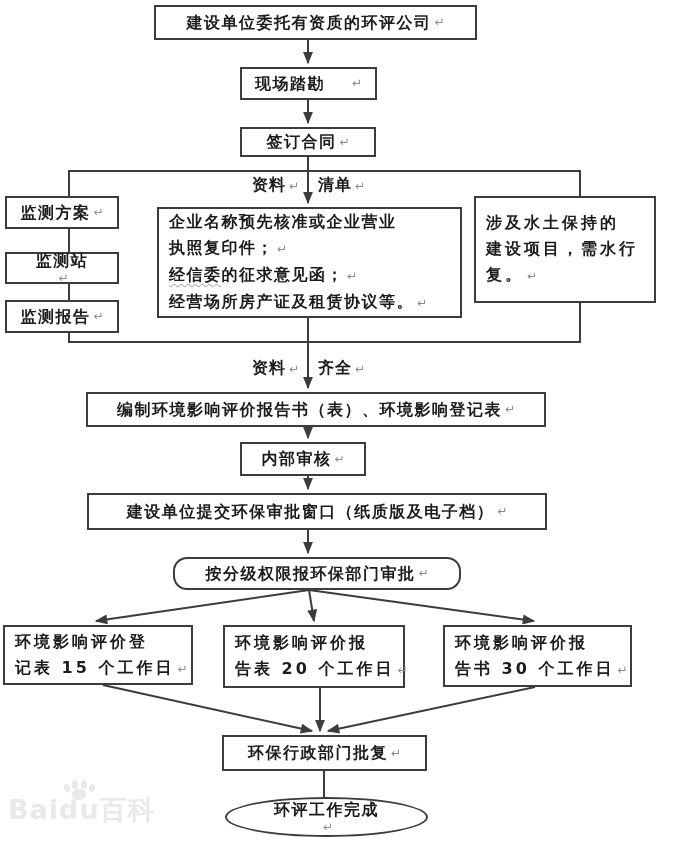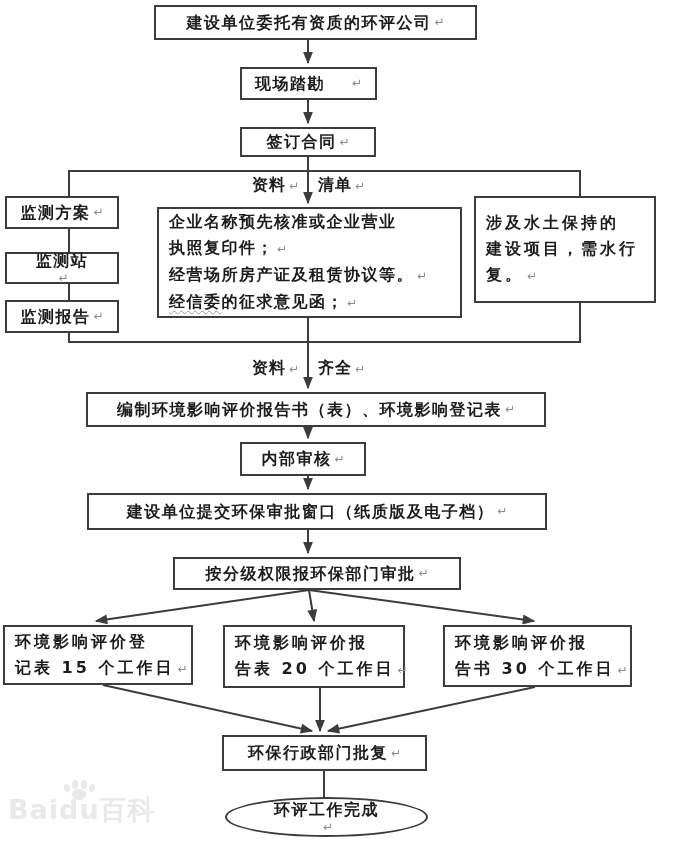--- a/index.html
+++ b/index.html
@@ -108,22 +108,22 @@
       <span class="ret">↵</span>
   </div>
   <div class="box" style="left:5px;top:300px;width:114px;height:33px;">
     <span>监测报告</span>
       <span class="ret">↵</span>
   </div>
 
   <div class="box ml" style="left:157px;top:207px;width:305px;height:111px;line-height:26px;">
     <div class="tline"><span>企业名称预先核准或企业营业</span></div>
     <div class="tline"><span>执照复印件；</span><span class="ret">↵</span></div>
+    <div class="tline"><span class="wavy">经信委</span><span>的征求意见函；</span><span class="ret">↵</span></div>
     <div class="tline"><span>经营场所房产证及租赁协议等。</span><span class="ret">↵</span></div>
-    <div class="tline"><span class="wavy">经信委</span><span>的征求意见函；</span><span class="ret">↵</span></div>
   </div>
 
   <div class="box ml sp" style="left:474px;top:196px;width:182px;height:107px;line-height:26px;">
     <div class="tline"><span>涉及水土保持的</span></div>
     <div class="tline"><span>建设项目，需水行</span></div>
     <div class="tline"><span>复。</span><span class="ret">↵</span></div>
   </div>
 
   <div class="flowlabel" style="left:252px;top:358px;">
     <span>资料</span><span class="ret">↵</span>
@@ -137,21 +137,21 @@
       <span class="ret">↵</span>
   </div>
   <div class="box" style="left:240px;top:442px;width:126px;height:34px;">
     <span>内部审核</span>
       <span class="ret">↵</span>
   </div>
   <div class="box" style="left:87px;top:493px;width:460px;height:37px;">
     <span>建设单位提交环保审批窗口（纸质版及电子档）</span>
       <span class="ret">↵</span>
   </div>
-  <div class="box" style="left:173px;top:557px;width:288px;height:33px;">
+  <div class="box" style="left:173px;top:557px;width:288px;height:33px;border-radius:14px;">
     <span>按分级权限报环保部门审批</span>
       <span class="ret">↵</span>
   </div>
 
   <div class="box ml sp" style="left:3px;top:625px;width:190px;height:60px;line-height:26px;">
     <div class="tline"><span>环境影响评价登</span></div>
     <div class="tline"><span>记表 15 个工作日</span><span class="ret">↵</span></div>
   </div>
   <div class="box ml sp" style="left:223px;top:625px;width:182px;height:63px;line-height:26px;">
     <div class="tline"><span>环境影响评价报</span></div>

